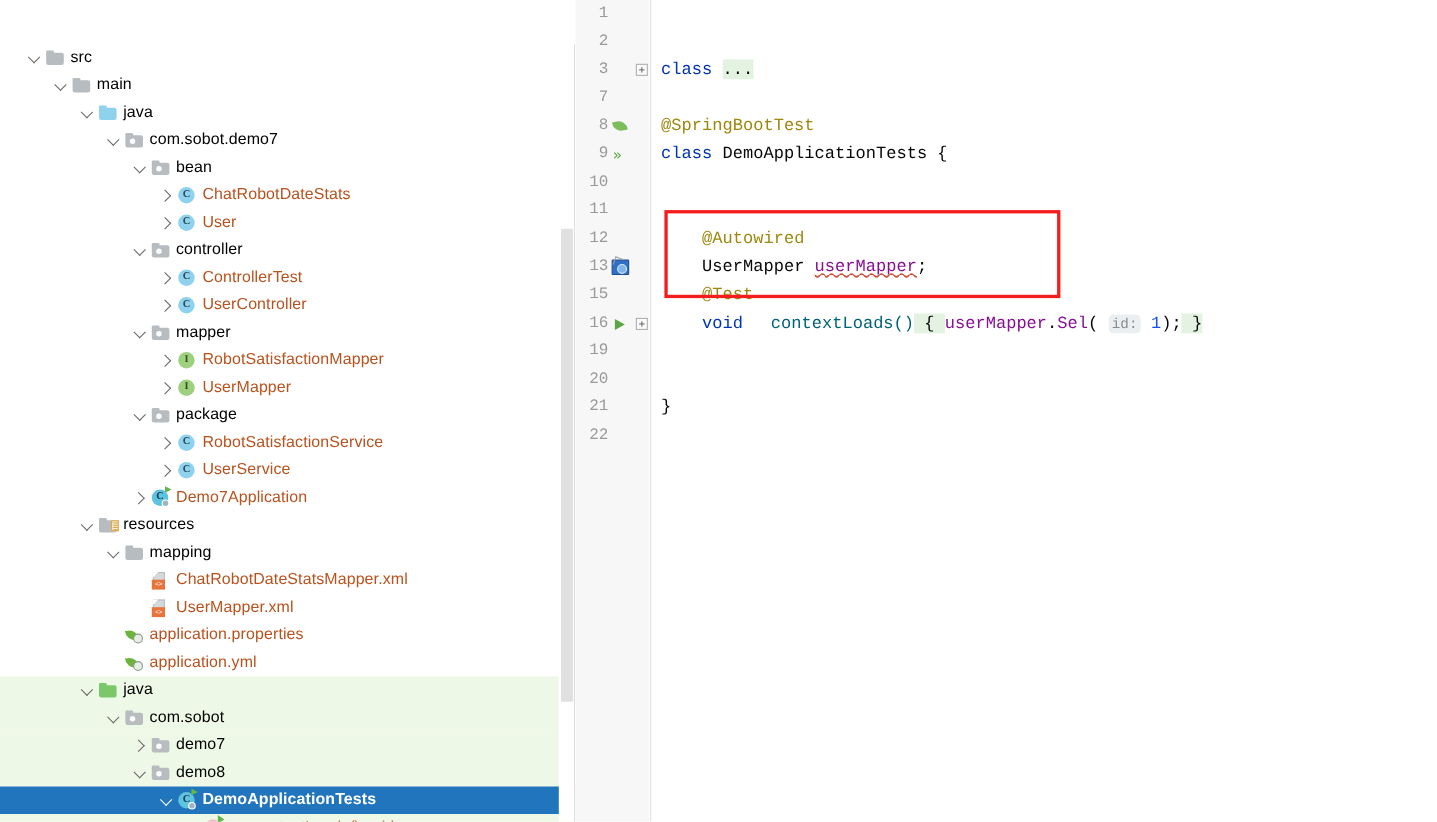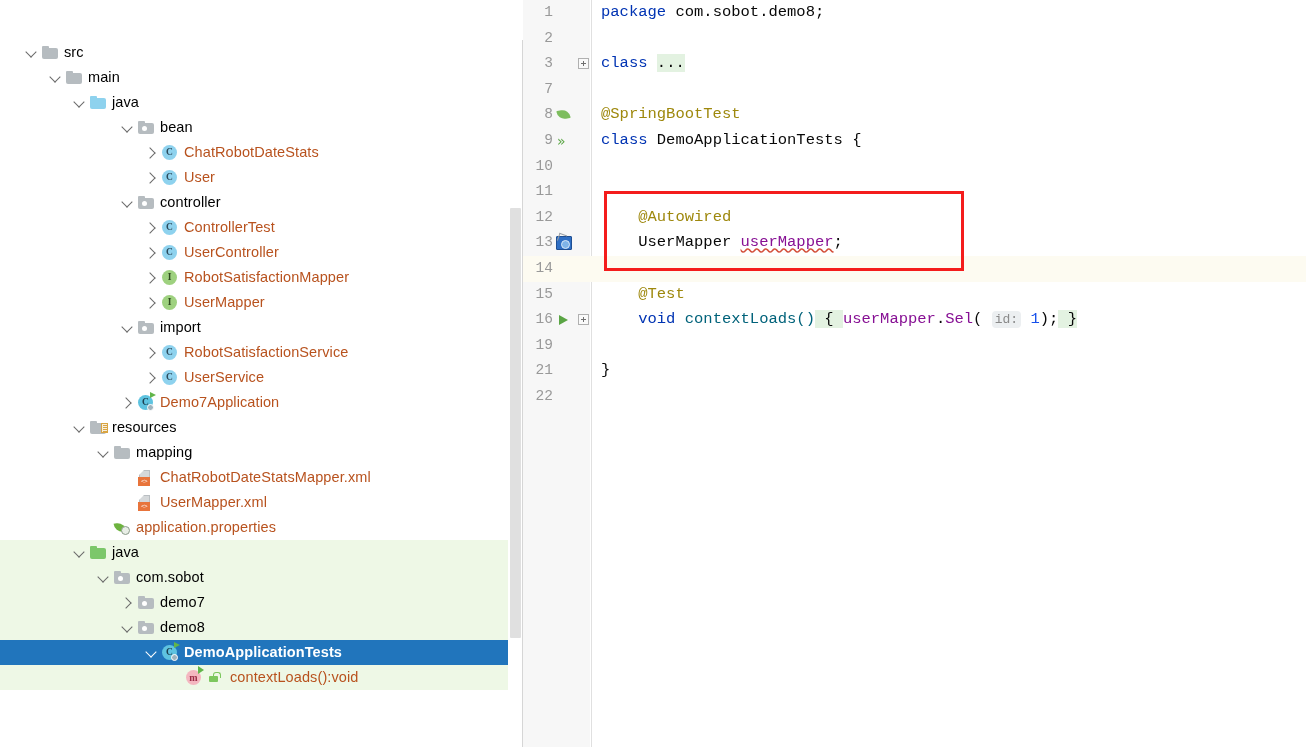--- a/index.html
+++ b/index.html
@@ -339,21 +339,21 @@
     margin-left: 10px;
     font-family: "Liberation Mono", monospace;
     font-size: 15.5px;
     color: #080808;
     letter-spacing: 0px;
   }
   .kw      { color: #0033b3; }
   .cls     { color: #080808; }
   .anno    { color: #9e880d; }
   .fld     { color: #871094; }
-  .mth     { color: #00627a; }
+  .mth     { color: #00627a; padding-left: 16px; }
   .num     { color: #1750eb; }
   .err     { color: #871094; text-decoration: underline wavy #d4503c; text-decoration-skip-ink: none; }
   .brace-hl{ background: #e3f2e1; }
   .fold-hl { background: #e3f2e1; }
   .hintpill{
     background: #eceff1;
     color: #8a8a8a;
     border-radius: 4px;
     padding: 1px 3px;
     font-size: 13px;
@@ -471,96 +471,116 @@
         </div>
         <div class="tree-row">
           <span style="display: inline-block; flex: 0 0 auto; height: 25px; width: 72px;"></span>
           <span class="arrow open"></span>
           <span class="icon-slot">
             <span class="ic-folder-blue"></span>
           </span>
           <span class="row-label plain">java</span>
         </div>
         <div class="tree-row">
-          <span style="display: inline-block; flex: 0 0 auto; height: 25px; width: 120px;"></span>
+          <span style="display: inline-block; flex: 0 0 auto; height: 25px; width: 96px;"></span>
           <span class="arrow open"></span>
           <span class="icon-slot">
             <span class="ic-pkg">
               <span class="dot"></span>
             </span>
           </span>
-          <span class="row-label plain">bean</span>
-        </div>
-        <div class="tree-row">
-          <span style="display: inline-block; flex: 0 0 auto; height: 25px; width: 144px;"></span>
-          <span class="arrow closed"></span>
-          <span class="icon-slot">
-            <span class="ic-circ ic-class">C</span>
-          </span>
-          <span class="row-label orange">ChatRobotDateStats</span>
-        </div>
-        <div class="tree-row">
-          <span style="display: inline-block; flex: 0 0 auto; height: 25px; width: 144px;"></span>
-          <span class="arrow closed"></span>
-          <span class="icon-slot">
-            <span class="ic-circ ic-class">C</span>
-          </span>
-          <span class="row-label orange">User</span>
+          <span class="row-label plain">com.sobot.demo7</span>
         </div>
         <div class="tree-row">
           <span style="display: inline-block; flex: 0 0 auto; height: 25px; width: 120px;"></span>
           <span class="arrow open"></span>
           <span class="icon-slot">
             <span class="ic-pkg">
               <span class="dot"></span>
             </span>
           </span>
-          <span class="row-label plain">controller</span>
+          <span class="row-label plain">bean</span>
         </div>
         <div class="tree-row">
           <span style="display: inline-block; flex: 0 0 auto; height: 25px; width: 144px;"></span>
           <span class="arrow closed"></span>
           <span class="icon-slot">
             <span class="ic-circ ic-class">C</span>
           </span>
-          <span class="row-label orange">ControllerTest</span>
+          <span class="row-label orange">ChatRobotDateStats</span>
         </div>
         <div class="tree-row">
           <span style="display: inline-block; flex: 0 0 auto; height: 25px; width: 144px;"></span>
           <span class="arrow closed"></span>
           <span class="icon-slot">
             <span class="ic-circ ic-class">C</span>
           </span>
-          <span class="row-label orange">UserController</span>
-        </div>
-        <div class="tree-row">
-          <span style="display: inline-block; flex: 0 0 auto; height: 25px; width: 144px;"></span>
-          <span class="arrow closed"></span>
-          <span class="icon-slot">
-            <span class="ic-circ ic-interface">I</span>
-          </span>
-          <span class="row-label orange">RobotSatisfactionMapper</span>
-        </div>
-        <div class="tree-row">
-          <span style="display: inline-block; flex: 0 0 auto; height: 25px; width: 144px;"></span>
-          <span class="arrow closed"></span>
-          <span class="icon-slot">
-            <span class="ic-circ ic-interface">I</span>
-          </span>
-          <span class="row-label orange">UserMapper</span>
+          <span class="row-label orange">User</span>
         </div>
         <div class="tree-row">
           <span style="display: inline-block; flex: 0 0 auto; height: 25px; width: 120px;"></span>
           <span class="arrow open"></span>
           <span class="icon-slot">
             <span class="ic-pkg">
               <span class="dot"></span>
             </span>
           </span>
-          <span class="row-label plain">import</span>
+          <span class="row-label plain">controller</span>
+        </div>
+        <div class="tree-row">
+          <span style="display: inline-block; flex: 0 0 auto; height: 25px; width: 144px;"></span>
+          <span class="arrow closed"></span>
+          <span class="icon-slot">
+            <span class="ic-circ ic-class">C</span>
+          </span>
+          <span class="row-label orange">ControllerTest</span>
+        </div>
+        <div class="tree-row">
+          <span style="display: inline-block; flex: 0 0 auto; height: 25px; width: 144px;"></span>
+          <span class="arrow closed"></span>
+          <span class="icon-slot">
+            <span class="ic-circ ic-class">C</span>
+          </span>
+          <span class="row-label orange">UserController</span>
+        </div>
+        <div class="tree-row">
+          <span style="display: inline-block; flex: 0 0 auto; height: 25px; width: 120px;"></span>
+          <span class="arrow open"></span>
+          <span class="icon-slot">
+            <span class="ic-pkg">
+              <span class="dot"></span>
+            </span>
+          </span>
+          <span class="row-label plain">mapper</span>
+        </div>
+        <div class="tree-row">
+          <span style="display: inline-block; flex: 0 0 auto; height: 25px; width: 144px;"></span>
+          <span class="arrow closed"></span>
+          <span class="icon-slot">
+            <span class="ic-circ ic-interface">I</span>
+          </span>
+          <span class="row-label orange">RobotSatisfactionMapper</span>
+        </div>
+        <div class="tree-row">
+          <span style="display: inline-block; flex: 0 0 auto; height: 25px; width: 144px;"></span>
+          <span class="arrow closed"></span>
+          <span class="icon-slot">
+            <span class="ic-circ ic-interface">I</span>
+          </span>
+          <span class="row-label orange">UserMapper</span>
+        </div>
+        <div class="tree-row">
+          <span style="display: inline-block; flex: 0 0 auto; height: 25px; width: 120px;"></span>
+          <span class="arrow open"></span>
+          <span class="icon-slot">
+            <span class="ic-pkg">
+              <span class="dot"></span>
+            </span>
+          </span>
+          <span class="row-label plain">package</span>
         </div>
         <div class="tree-row">
           <span style="display: inline-block; flex: 0 0 auto; height: 25px; width: 144px;"></span>
           <span class="arrow closed"></span>
           <span class="icon-slot">
             <span class="ic-circ ic-class">C</span>
           </span>
           <span class="row-label orange">RobotSatisfactionService</span>
         </div>
         <div class="tree-row">
@@ -630,20 +650,31 @@
           <span style="display: inline-block; flex: 0 0 auto; height: 25px; width: 96px;"></span>
           <span class="arrow"></span>
           <span class="icon-slot">
             <span class="ic-leaf">
               <span class="lf"></span>
               <span class="gear"></span>
             </span>
           </span>
           <span class="row-label orange">application.properties</span>
         </div>
+        <div class="tree-row">
+          <span style="display: inline-block; flex: 0 0 auto; height: 25px; width: 96px;"></span>
+          <span class="arrow"></span>
+          <span class="icon-slot">
+            <span class="ic-leaf">
+              <span class="lf"></span>
+              <span class="gear"></span>
+            </span>
+          </span>
+          <span class="row-label orange">application.yml</span>
+        </div>
         <div class="tree-row scope-test">
           <span style="display: inline-block; flex: 0 0 auto; height: 25px; width: 72px;"></span>
           <span class="arrow open"></span>
           <span class="icon-slot">
             <span class="ic-folder-green"></span>
           </span>
           <span class="row-label plain">java</span>
         </div>
         <div class="tree-row scope-test">
           <span style="display: inline-block; flex: 0 0 auto; height: 25px; width: 96px;"></span>
@@ -700,34 +731,34 @@
       <div id="tree-scroll-thumb"></div>
     </div>
     <div id="tree-right-border"></div>
   </div>
 
   <div id="editor-panel">
     <div id="gutter-bg"></div>
     <div id="gutter-sep"></div>
 
     <div id="code-rows">
-        <div class="code-row"><span class="ln">1</span><span class="gutter-icons"></span><span class="code-text"><span class="kw">package</span><span class="cls"> com.sobot.demo8;</span></span></div>
+        <div class="code-row"><span class="ln">1</span><span class="gutter-icons"></span></div>
         <div class="code-row"><span class="ln">2</span><span class="gutter-icons"></span><span class="code-text"></span></div>
         <div class="code-row"><span class="ln">3</span><span class="gutter-icons"><span class="fold-plus"></span></span><span class="code-text"><span class="kw">class</span> <span class="fold-hl">...</span></span></div>
         <div class="code-row"><span class="ln">7</span><span class="gutter-icons"></span><span class="code-text"></span></div>
         <div class="code-row"><span class="ln">8</span><span class="gutter-icons"><span class="g-leaf"><i></i></span></span><span class="code-text"><span class="anno">@SpringBootTest</span></span></div>
         <div class="code-row"><span class="ln">9</span><span class="gutter-icons"><span class="g-runall">»</span></span><span class="code-text"><span class="kw">class</span><span class="cls"> DemoApplicationTests {</span></span></div>
         <div class="code-row"><span class="ln">10</span><span class="gutter-icons"></span><span class="code-text"></span></div>
         <div class="code-row"><span class="ln">11</span><span class="gutter-icons"></span><span class="code-text"></span></div>
         <div class="code-row"><span class="ln">12</span><span class="gutter-icons"></span><span class="code-text">    <span class="anno">@Autowired</span></span></div>
         <div class="code-row"><span class="ln">13</span><span class="gutter-icons"><span class="g-bean"><span class="hook"></span><span class="ball"></span></span></span><span class="code-text">    <span class="cls">UserMapper </span><span class="err">userMapper</span><span class="cls">;</span></span></div>
-        <div class="code-row current-line"><span class="ln">14</span><span class="gutter-icons"></span><span class="code-text"></span></div>
         <div class="code-row"><span class="ln">15</span><span class="gutter-icons"></span><span class="code-text">    <span class="anno">@Test</span></span></div>
         <div class="code-row"><span class="ln">16</span><span class="gutter-icons"><span class="g-run"></span><span class="fold-plus"></span></span><span class="code-text">    <span class="kw">void</span><span class="mth"> contextLoads()</span><span class="brace-hl"> { </span><span class="fld">userMapper</span><span class="cls">.</span><span class="fld">Sel</span><span class="cls">( </span><span class="hintpill">id:</span><span class="num"> 1</span><span class="cls">);</span><span class="brace-hl"> }</span></span></div>
         <div class="code-row"><span class="ln">19</span><span class="gutter-icons"></span><span class="code-text"></span></div>
+        <div class="code-row"><span class="ln">20</span><span class="gutter-icons"></span><span class="code-text"></span></div>
         <div class="code-row"><span class="ln">21</span><span class="gutter-icons"></span><span class="code-text"><span class="cls">}</span></span></div>
         <div class="code-row"><span class="ln">22</span><span class="gutter-icons"></span><span class="code-text"></span></div>
       </div>
 
     <div id="red-box"></div>
   </div>
 
 </div>
 
 </body></html>

